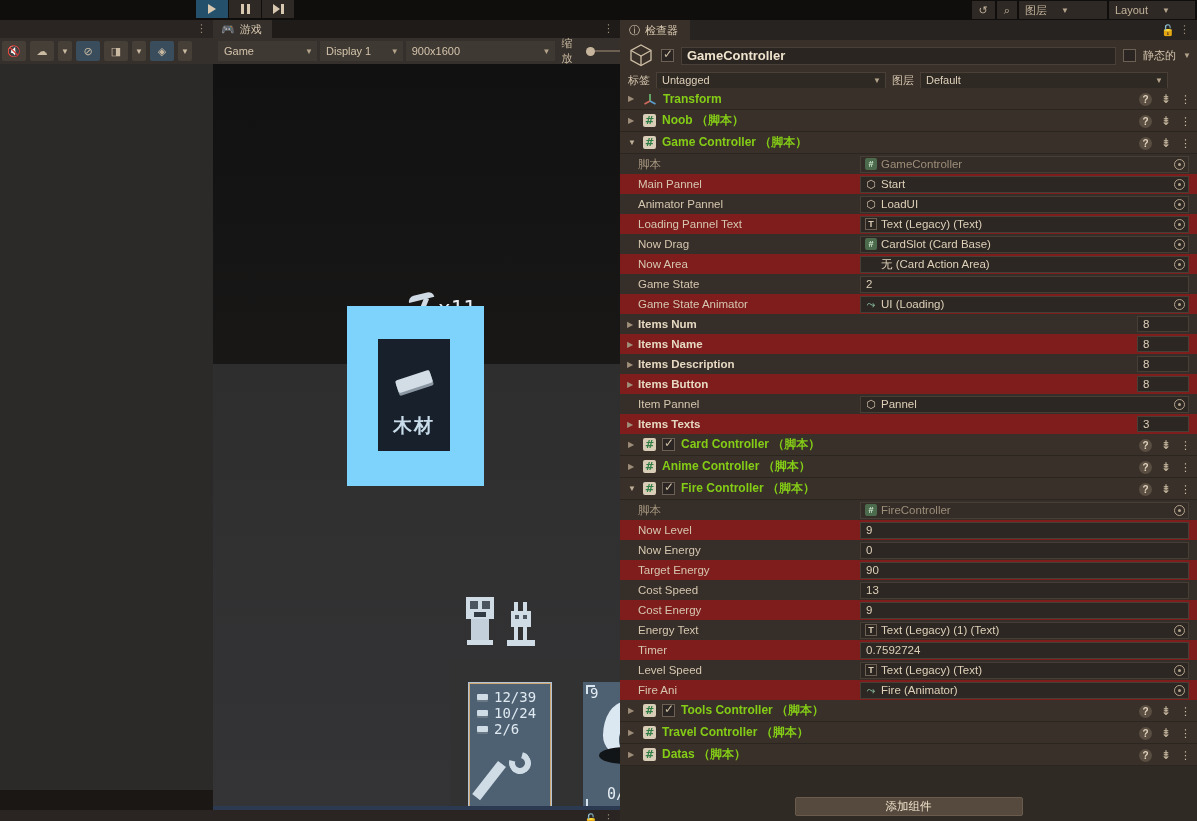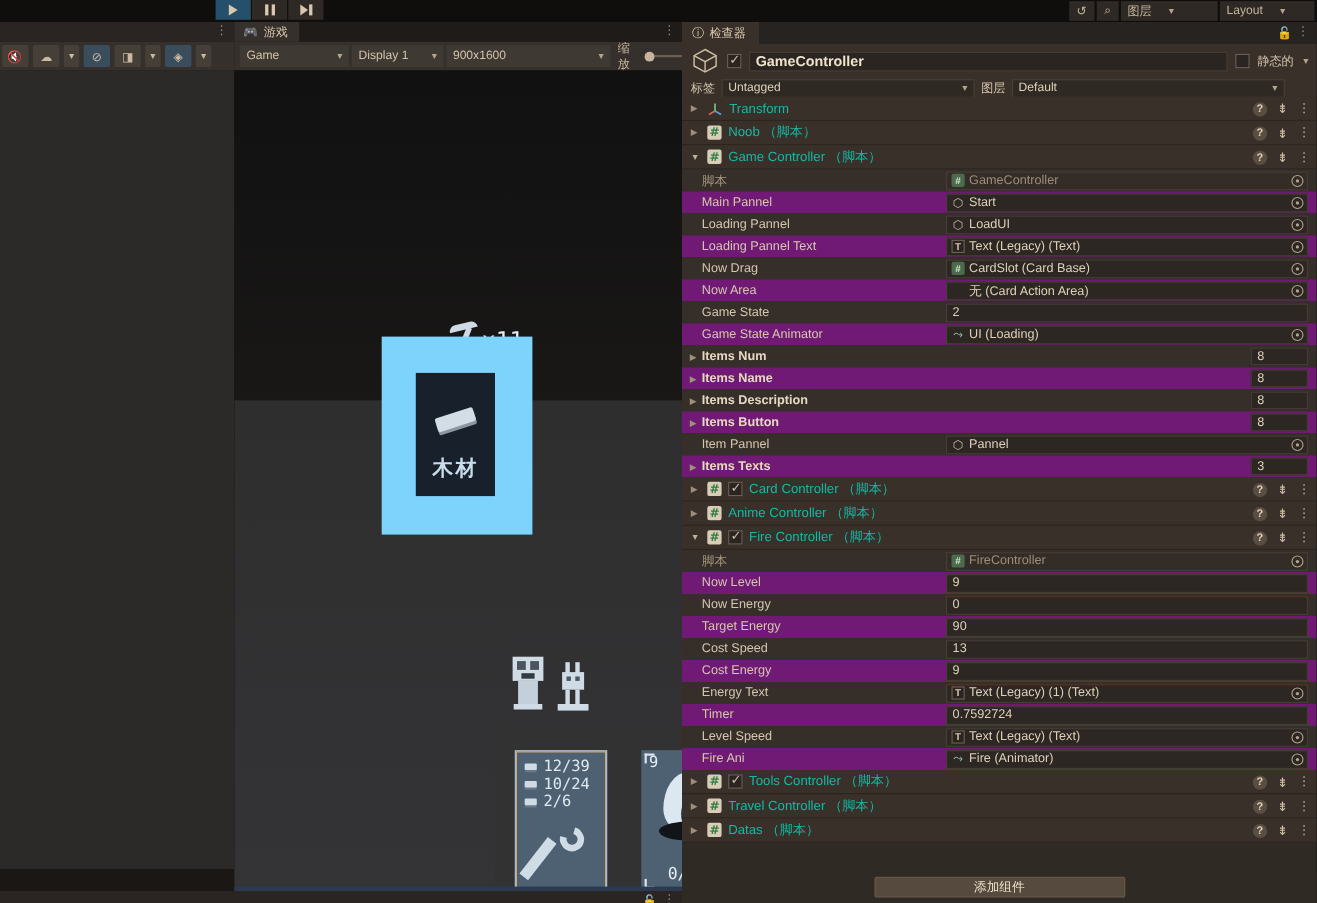--- a/index.html
+++ b/index.html
@@ -228,34 +228,34 @@
   .fold { width:9px; color:#9e8e79; font-size:8px; }
   .fold.open { color:#c0b098; }
   .script-ic {
     width:13px; height:13px; background:#d9cdb7; border-radius:2px; position:relative;
     display:flex; align-items:center; justify-content:center;
     color:#2e7d44; font-size:11px; font-weight:bold; font-family:"DejaVu Sans", sans-serif;
   }
   .tf-ic { width:14px; height:14px; position:relative; }
   .comp-chk { width:13px; height:13px; background:#2a2522; border:1px solid #6d6055; position:relative; }
   .comp-chk.on::after { content:"✓"; position:absolute; left:1px; top:-3px; color:#cdbda4; font-size:12px; }
-  .comp-title { color:#14b8a6; font-size:12px; font-weight:normal; }
+  .comp-title { color:#84cc16; font-size:12px; font-weight:bold; }
   .comp-acts { position:absolute; right:6px; top:4px; display:flex; align-items:center; gap:9px; }
   .help-ic {
     width:13px; height:13px; border-radius:50%; background:#5a4e42; color:#e0d2bb;
     font-size:10px; font-weight:bold; display:flex; align-items:center; justify-content:center;
   }
   .pref-ic { color:#cdbda4; font-size:12px; }
   .kebab { color:#cdbda4; font-size:11px; line-height:9px; }
 
   .prop-row {
     position:relative; height:20px; background:#362f29;
     display:flex; align-items:center; padding-left:18px;
   }
-  .prop-row.alt { background:#701a75; }
+  .prop-row.alt { background:#7f1d1d; }
   .prop-lbl { width:222px; color:#d5c6af; font-size:11.5px; }
   .prop-lbl.dim { color:#a89880; }
   .prop-lbl.bold { font-weight:bold; color:#e6d9c2; }
   .prop-fold { position:absolute; left:7px; top:6px; color:#a08f79; font-size:8px; }
   .objfield {
     flex:1; height:17px; margin-right:8px; background:#2c2723; border:1px solid #473e36;
     display:flex; align-items:center; gap:4px; padding-left:4px;
     color:#ded0b8; font-size:11.5px; position:relative;
   }
   .objfield.dis { background:#332c27; color:#9d8e79; border-color:#473e36; }
@@ -559,21 +559,21 @@
         </div>
         <div class="prop-row alt">
           <span class="prop-lbl">Main Pannel</span>
           <span class="objfield">
             <span class="tiny-ic ic-cube">⬡</span>
             <span>Start</span>
             <span class="pick"></span>
           </span>
         </div>
         <div class="prop-row">
-          <span class="prop-lbl">Loading Pannel</span>
+          <span class="prop-lbl">Animator Pannel</span>
           <span class="objfield">
             <span class="tiny-ic ic-cube">⬡</span>
             <span>LoadUI</span>
             <span class="pick"></span>
           </span>
         </div>
         <div class="prop-row alt">
           <span class="prop-lbl">Loading Pannel Text</span>
           <span class="objfield">
             <span class="tiny-ic ic-text">T</span>

